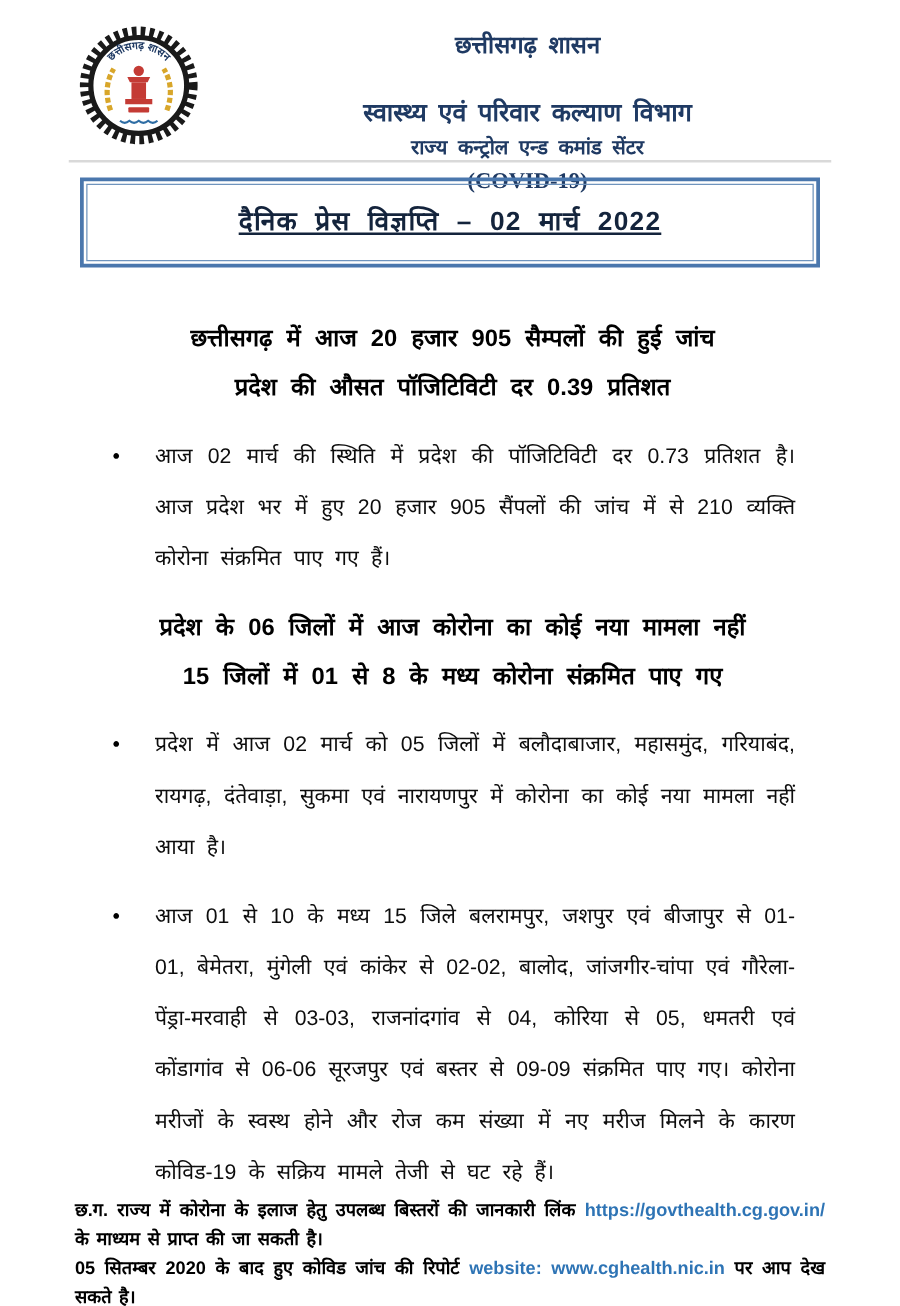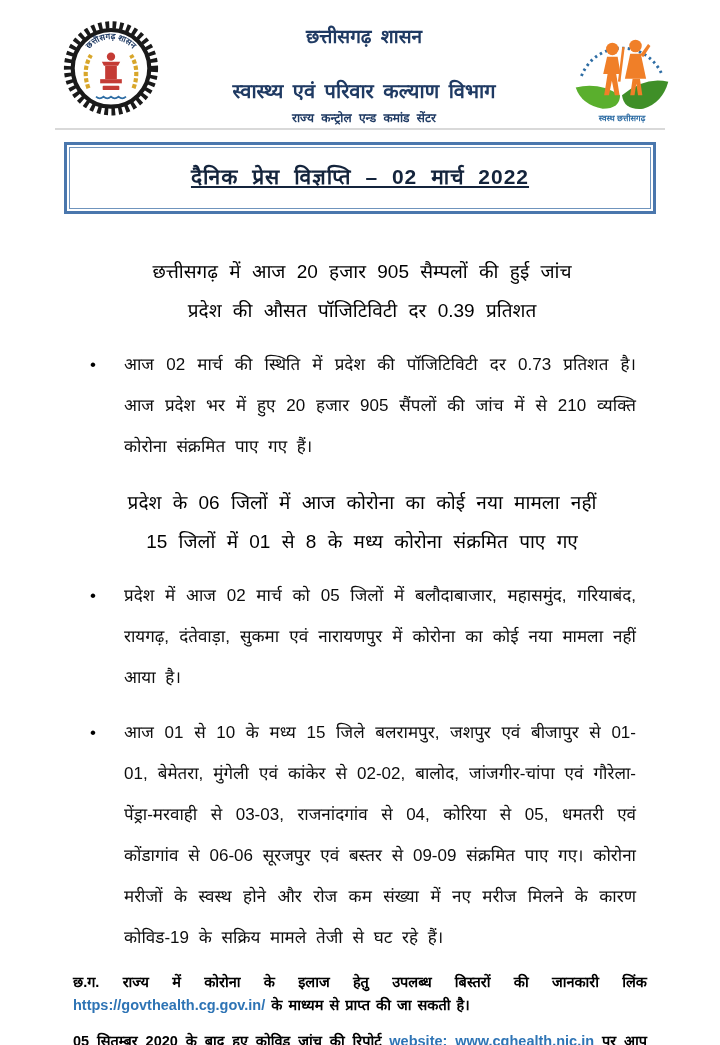--- a/index.html
+++ b/index.html
@@ -21,21 +21,21 @@
     padding:0 40px 0 58px;
     height:106px;
   }
   .hdr-center{
     flex:1;text-align:center;
     color:#1f3a63;font-weight:bold;
     padding-top:4px;
   }
   .hdr-line1{font-size:19px;line-height:26px;word-spacing:4px;}
   .hdr-line2{font-size:20px;line-height:27px;word-spacing:4px;margin-top:28px;}
-  .hdr-line3{font-size:12px;line-height:27px;word-spacing:4px;}
+  .hdr-line3{font-size:16px;line-height:27px;word-spacing:4px;}
   .hdr-line4{font-size:18px;line-height:25px;font-family:"Liberation Serif","DejaVu Serif",serif;}
   .logo{flex:0 0 auto;}
   .divider{border:none;border-top:2px solid #d9d9d9;margin:2px 55px 0 55px;}
   
   .banner-outer{
     margin:12px 64px 0 64px;
     border:3px solid #4a77ad;
     padding:2px;
   }
   .banner-inner{
@@ -44,39 +44,39 @@
     padding:14px 8px 18px 8px;
   }
   .banner-text{
     font-size:21px;font-weight:bold;color:#14243c;
     text-decoration:underline;
     word-spacing:7px;letter-spacing:1px;
   }
   
   .content{padding:0 84px 0 88px;}
   .sec-heading{
-    margin:0;text-align:center;font-size:19px;font-weight:normal;color:#000;
+    margin:0;text-align:center;font-size:19px;font-weight:bold;color:#000;
     word-spacing:6px;line-height:39px;
   }
   .sec-heading .hline{display:block;}
   .h1{margin-top:38px;}
   .h2{margin-top:16px;}
   .bullet{display:flex;margin-top:14px;}
   .bullet .marker{
     flex:0 0 36px;font-size:17px;line-height:41px;color:#000;
     padding-left:2px;box-sizing:border-box;
   }
   .bullet .btext{
     flex:1;margin:0;font-size:17px;line-height:41px;
     text-align:justify;word-spacing:5px;color:#0d0d0d;
   }
   
   .footer{margin-top:auto;padding:0 60px 10px 60px;}
   .fnote{
-    margin:13px;font-size:14.5px;font-weight:bold;line-height:23px;
+    margin:0;font-size:14.5px;font-weight:bold;line-height:23px;
     text-align:justify;word-spacing:2px;color:#000;
   }
   .fnote a{color:#2e74b5;text-decoration:none;font-weight:bold;}
 </style>
 </head>
 <body>
 
 <div class="page">
 
   <div class="hdr">
@@ -99,39 +99,23 @@
           <rect x="50" y="79" width="20" height="5" rx="1"></rect>
         </g>
         <path d="M 42 92 q 4.5 4 9 0 q 4.5 4 9 0 q 4.5 4 9 0 q 4.5 4 9 0" stroke="#2e6da4" stroke-width="2" fill="none"></path>
       </svg>
     </div>
 
     <div class="hdr-center">
       <div class="hdr-line1">छत्तीसगढ़ शासन</div>
       <div class="hdr-line2">स्वास्थ्य एवं परिवार कल्याण विभाग</div>
       <div class="hdr-line3">राज्य कन्ट्रोल एन्ड कमांड सेंटर</div>
+      <div class="hdr-line4">(COVID-19)</div>
     </div>
 
-    <div class="logo">
-      <svg viewBox="0 0 120 112" width="116" height="108" aria-hidden="true">
-        <path d="M 18 58 A 45 45 0 0 1 102 58" stroke="#2e6da4" stroke-width="3" fill="none" stroke-dasharray="2.5 3.5"></path>
-        <path d="M 12 70 Q 36 64 58 78 Q 58 92 40 92 Q 18 88 12 70 Z" fill="#5aaf2d"></path>
-        <path d="M 108 64 Q 84 58 60 78 Q 62 94 82 92 Q 102 86 108 64 Z" fill="#3f8f28"></path>
-        <g fill="#f07f28">
-          <circle cx="50" cy="30" r="6.5"></circle>
-          <path d="M 44.5 38 h11 l3 18 h-4.5 l3.5 22 h-5 l-3 -15 l-3 15 h-5 l3.5 -22 h-4.5 z"></path>
-          <rect x="58" y="28" width="2.6" height="36" transform="rotate(7 59 46)"></rect>
-          <circle cx="74" cy="27" r="6.5"></circle>
-          <path d="M 68.5 35 h11 l5.5 26 h-22 z"></path>
-          <path d="M 71 61 l-2.5 17 h4.5 l1.8 -12 l1.8 12 h4.5 l-2.5 -17 z"></path>
-          <path d="M 79 36 l8 -11 l2.5 2 l-7.5 11.5 z"></path>
-        </g>
-        <text x="60" y="105" text-anchor="middle" font-size="8.5" font-weight="bold" fill="#2e6da4">स्वस्थ छत्तीसगढ़</text>
-      </svg>
-    </div>
   </div>
 
   <hr class="divider">
 
   <div class="banner-outer">
     <div class="banner-inner">
       <span class="banner-text">दैनिक प्रेस विज्ञप्ति – 02 मार्च 2022</span>
     </div>
   </div>
 

